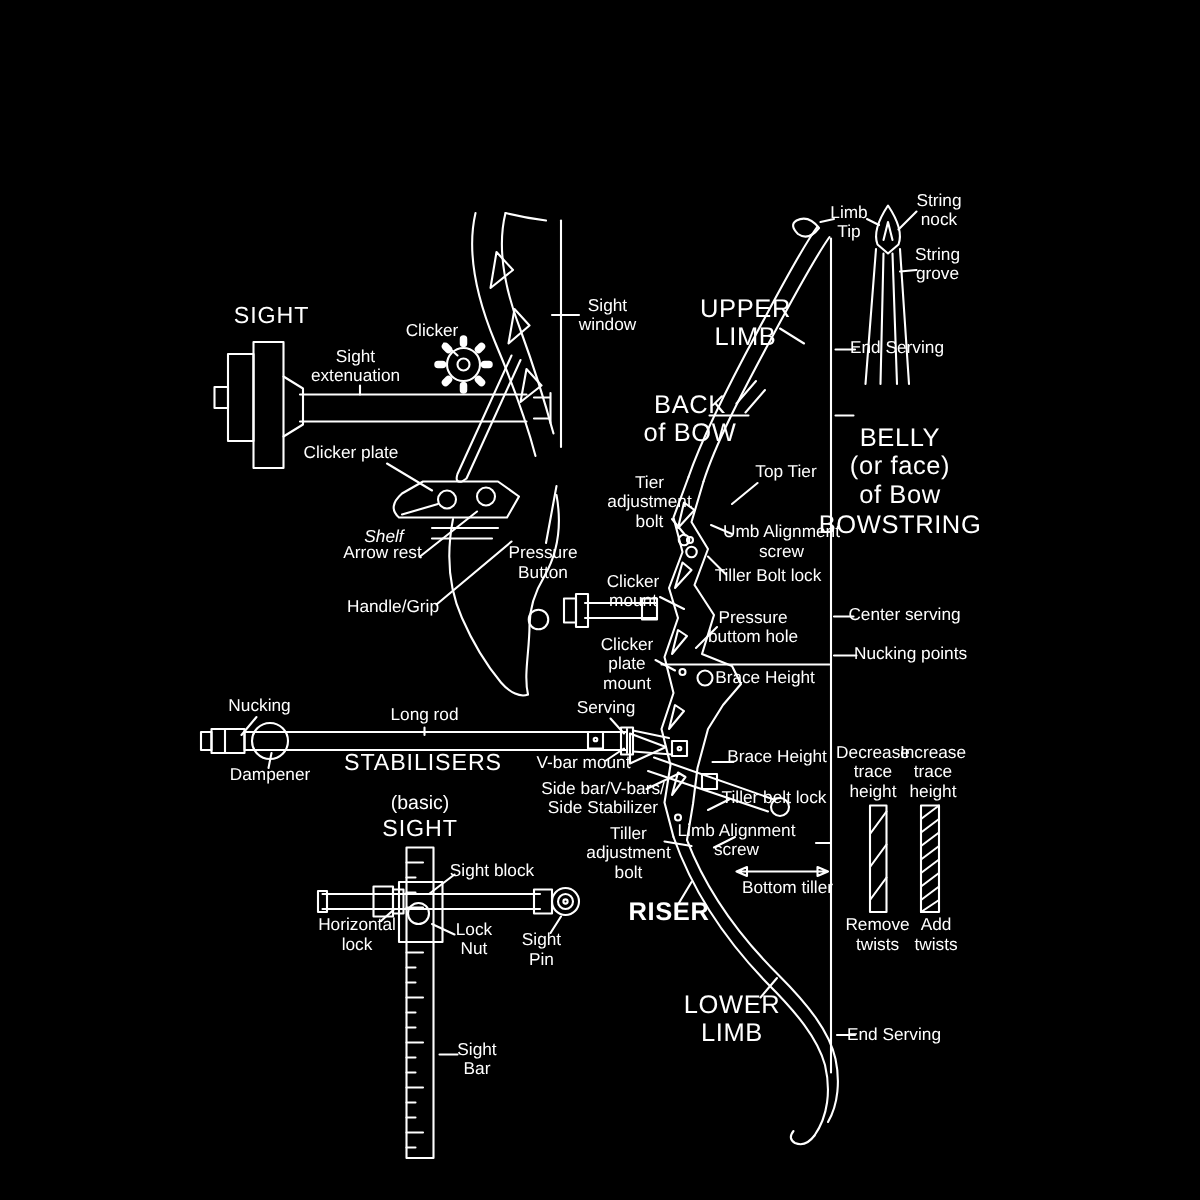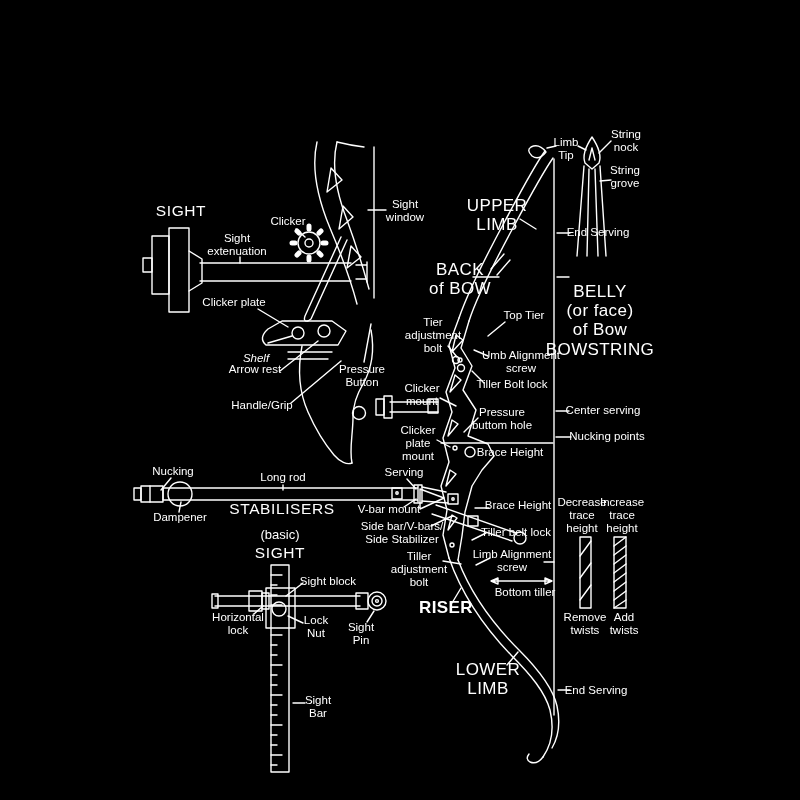--- a/index.html
+++ b/index.html
@@ -206,21 +206,21 @@
   <div class="lbl" style="left:180px;top:511px;">Dampener</div>
   <div class="lbl h2" style="left:282px;top:500px;">STABILISERS</div>
   <div class="lbl" style="left:389px;top:503px;">V-bar mount</div>
   <div class="lbl" style="left:402px;top:520px;">Side bar/V-bars/
 Side Stabilizer</div>
   <div class="lbl h3" style="left:280px;top:528px;">(basic)</div>
   <div class="lbl h2" style="left:280px;top:544px;">SIGHT</div>
 
   <div class="lbl" style="left:518px;top:499px;">Brace Height</div>
   <div class="lbl" style="left:516px;top:526px;">Tiller belt lock</div>
-  <div class="lbl" style="left:512px;top:548px;">Limb Alignment
+  <div class="lbl" style="left:491px;top:548px;">Limb Alignment
 screw</div>
   <div class="lbl" style="left:419px;top:550px;">Tiller
 adjustment
 bolt</div>
   <div class="lbl" style="left:525px;top:586px;">Bottom tiller</div>
   <div class="lbl h1" style="left:446px;top:598px;font-weight:bold;">RISER</div>
   <div class="lbl h1" style="left:488px;top:660px;">LOWER
 LIMB</div>
   <div class="lbl" style="left:596px;top:684px;">End Serving</div>
 

